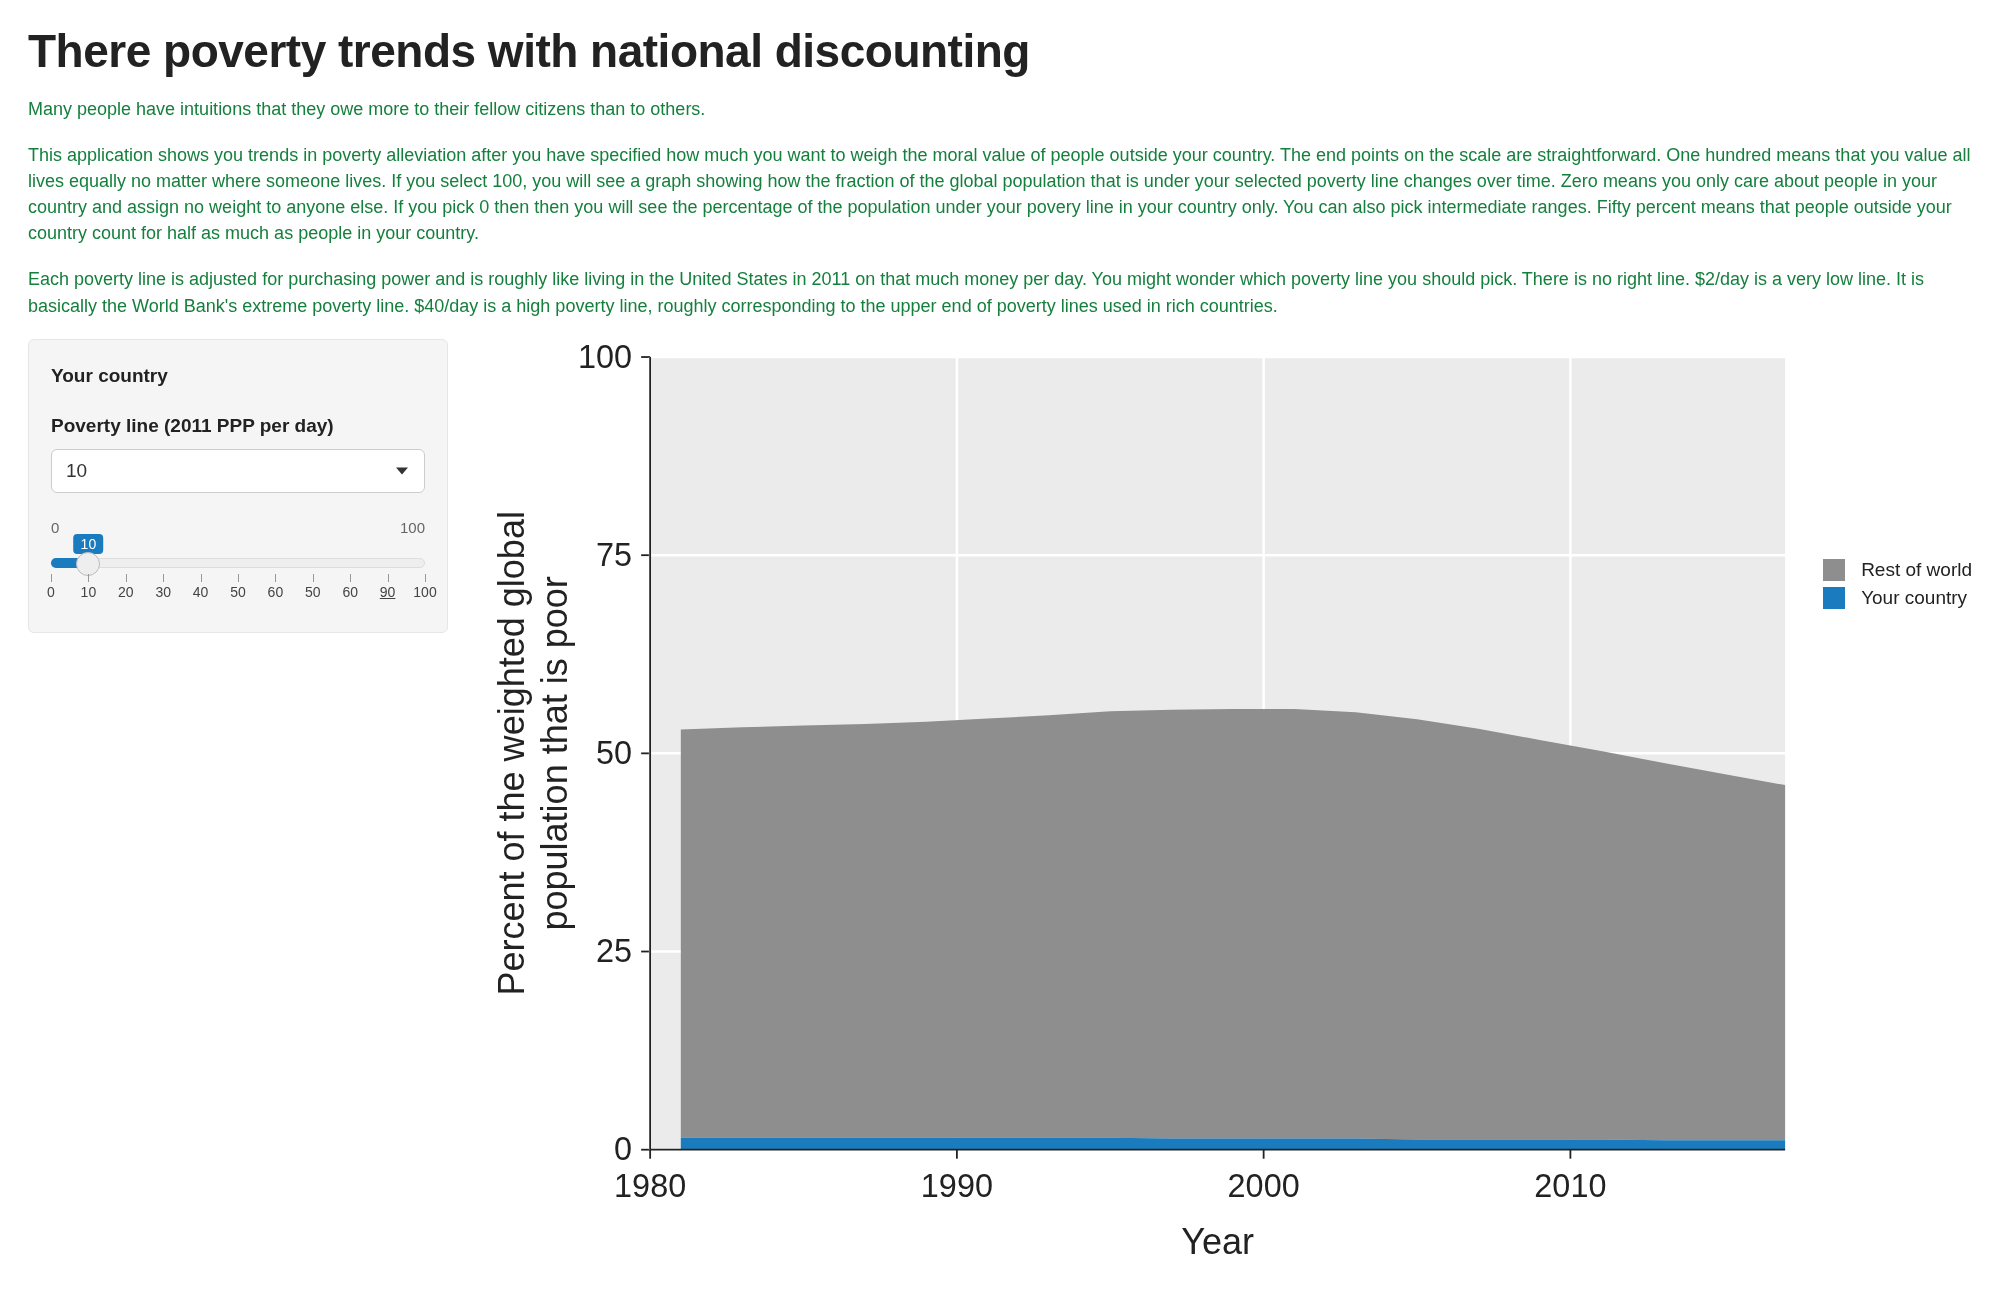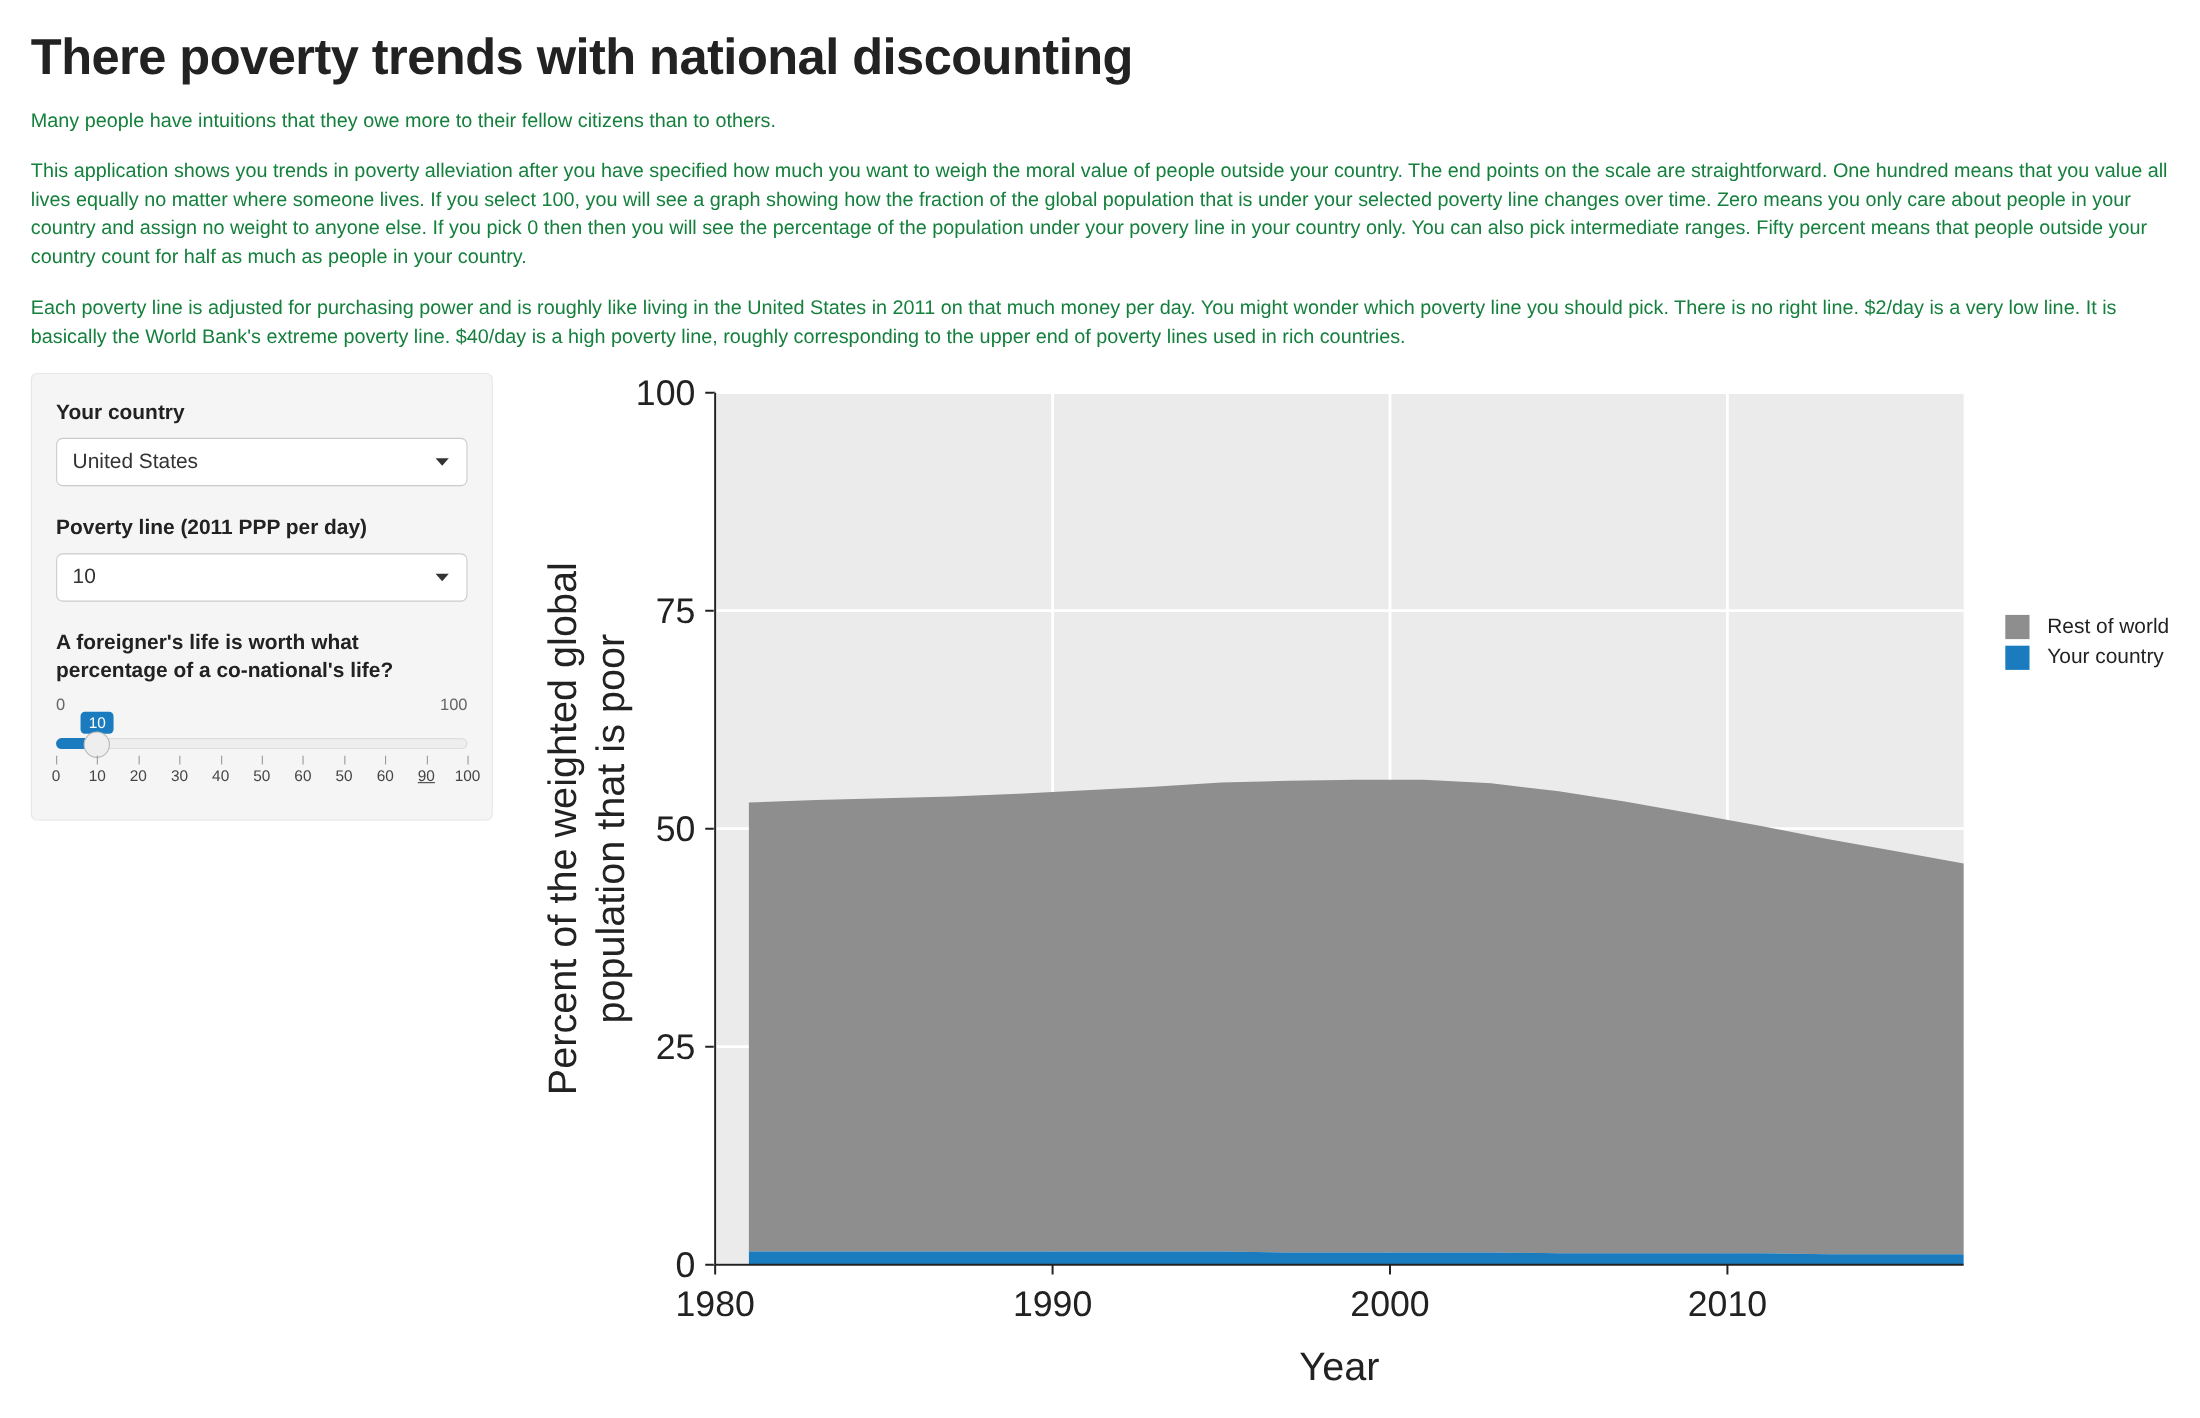--- a/index.html
+++ b/index.html
@@ -176,36 +176,31 @@
 
 <p>Many people have intuitions that they owe more to their fellow citizens than to others.</p>
 <p>This application shows you trends in poverty alleviation after you have specified how much you want to weigh the moral value of people outside your country. The end points on the scale are straightforward. One hundred means that you value all lives equally no matter where someone lives. If you select 100, you will see a graph showing how the fraction of the global population that is under your selected poverty line changes over time. Zero means you only care about people in your country and assign no weight to anyone else. If you pick 0 then then you will see the percentage of the population under your povery line in your country only. You can also pick intermediate ranges. Fifty percent means that people outside your country count for half as much as people in your country.</p>
 <p>Each poverty line is adjusted for purchasing power and is roughly like living in the United States in 2011 on that much money per day. You might wonder which poverty line you should pick. There is no right line. $2/day is a very low line. It is basically the World Bank's extreme poverty line. $40/day is a high poverty line, roughly corresponding to the upper end of poverty lines used in rich countries.</p>
 
 <div class="layout">
   <div class="sidebar">
 
     <div class="form-group">
       <label class="form-label">Your country</label>
-      <div class="select-wrap">
-        <span>United States</span>
-        <span class="select-caret"></span>
-      </div>
     </div>
 
     <div class="form-group">
       <label class="form-label">Poverty line (2011 PPP per day)</label>
       <div class="select-wrap">
         <span>10</span>
         <span class="select-caret"></span>
       </div>
     </div>
 
     <div class="form-group">
-      <label class="form-label">A foreigner's life is worth what percentage of a co-national's life?</label>
       <div class="slider-range-labels">
         <span>0</span>
         <span>100</span>
       </div>
       <div class="slider-track-wrap">
         <div class="slider-value-bubble">10</div>
         <div class="slider-track"></div>
         <div class="slider-fill"></div>
         <div class="slider-handle"></div>
       </div>

